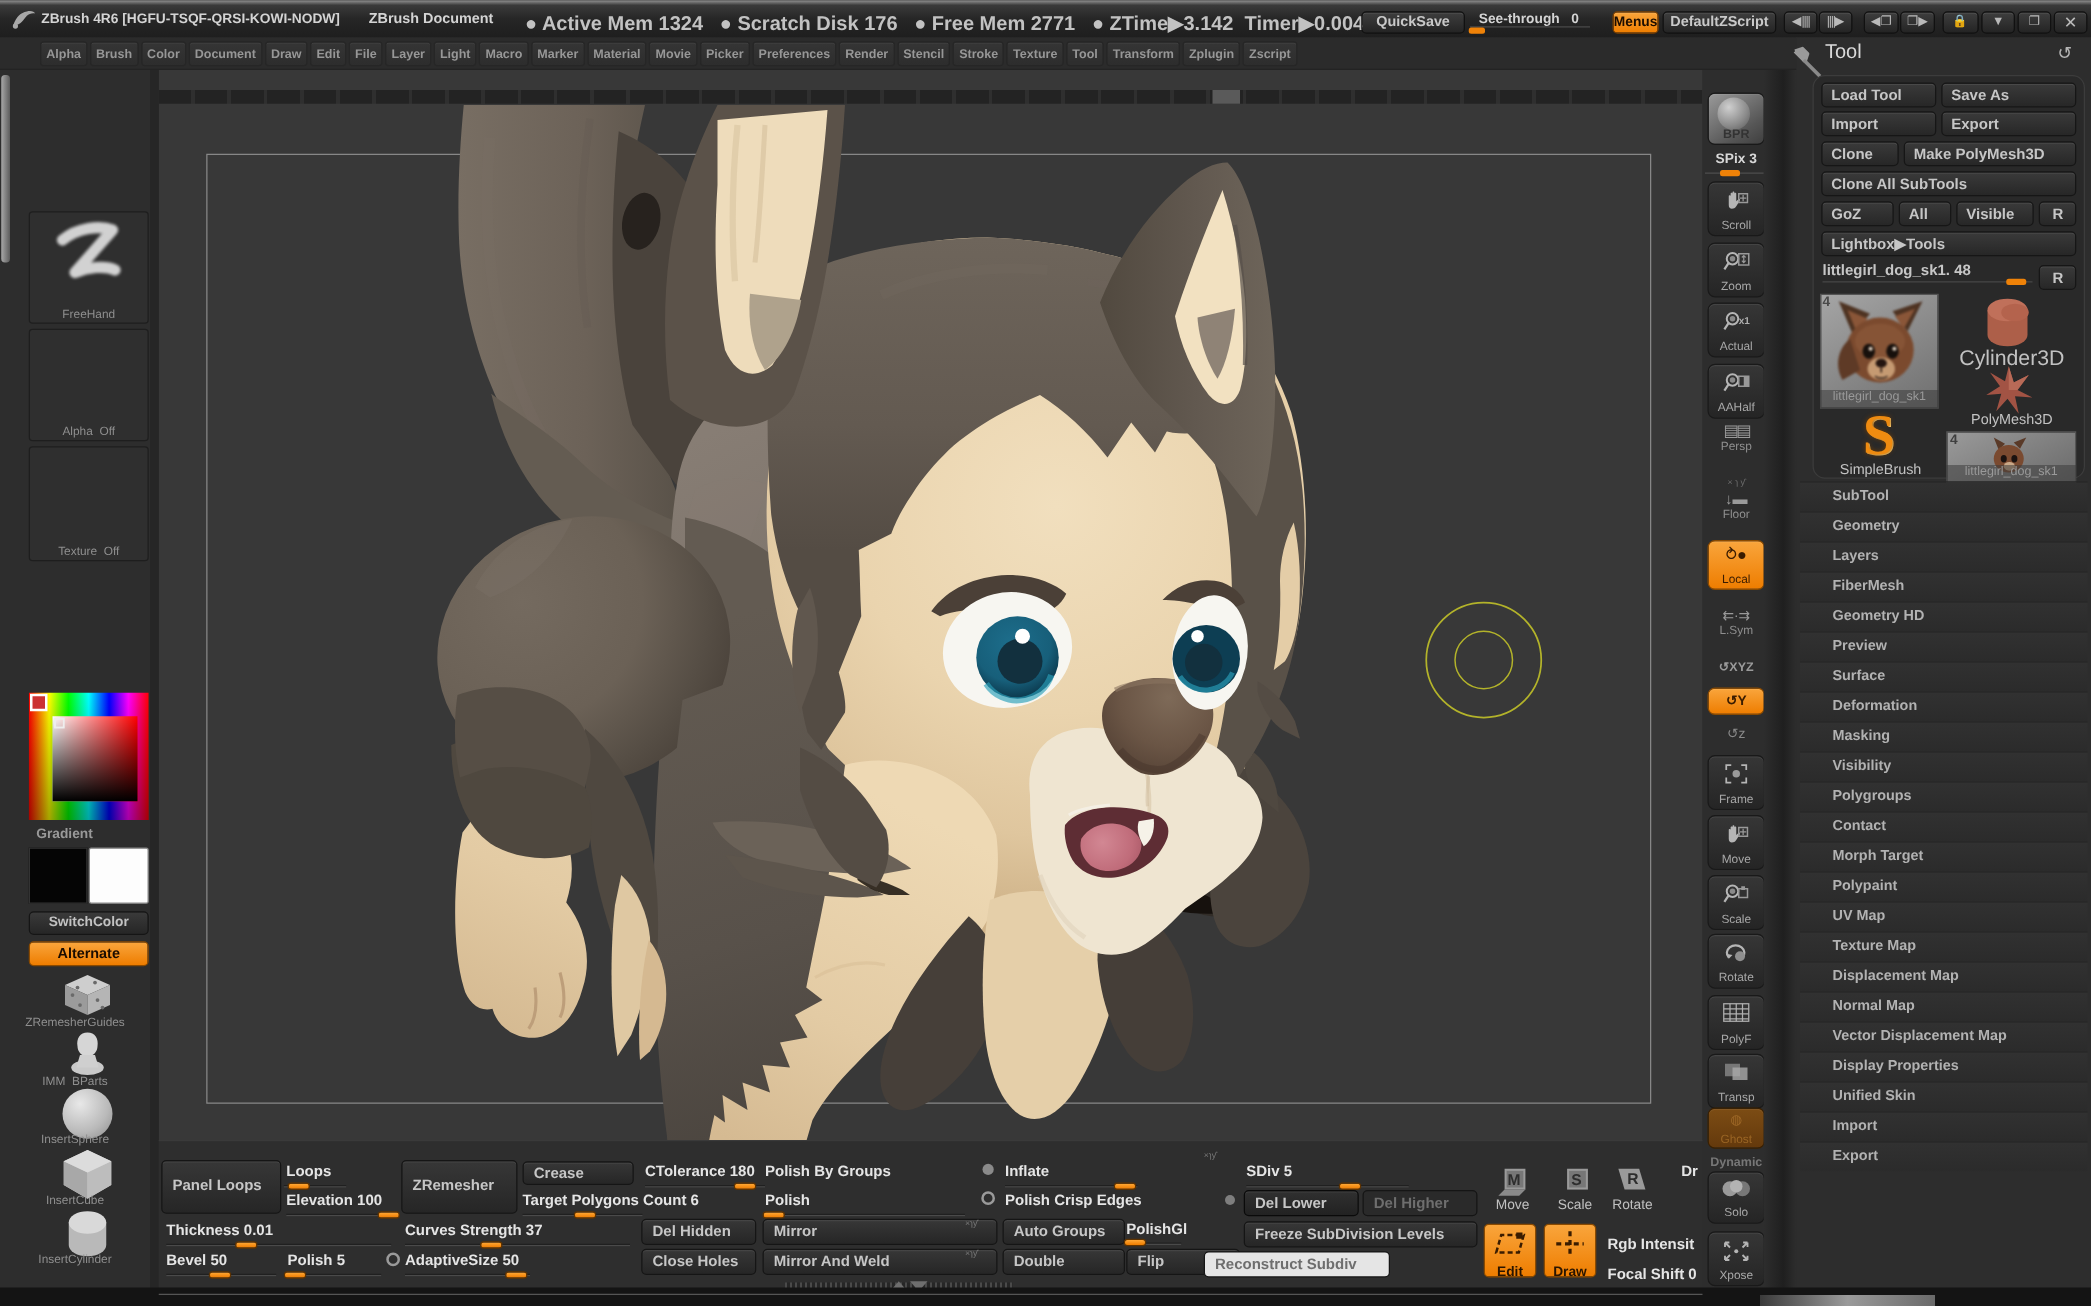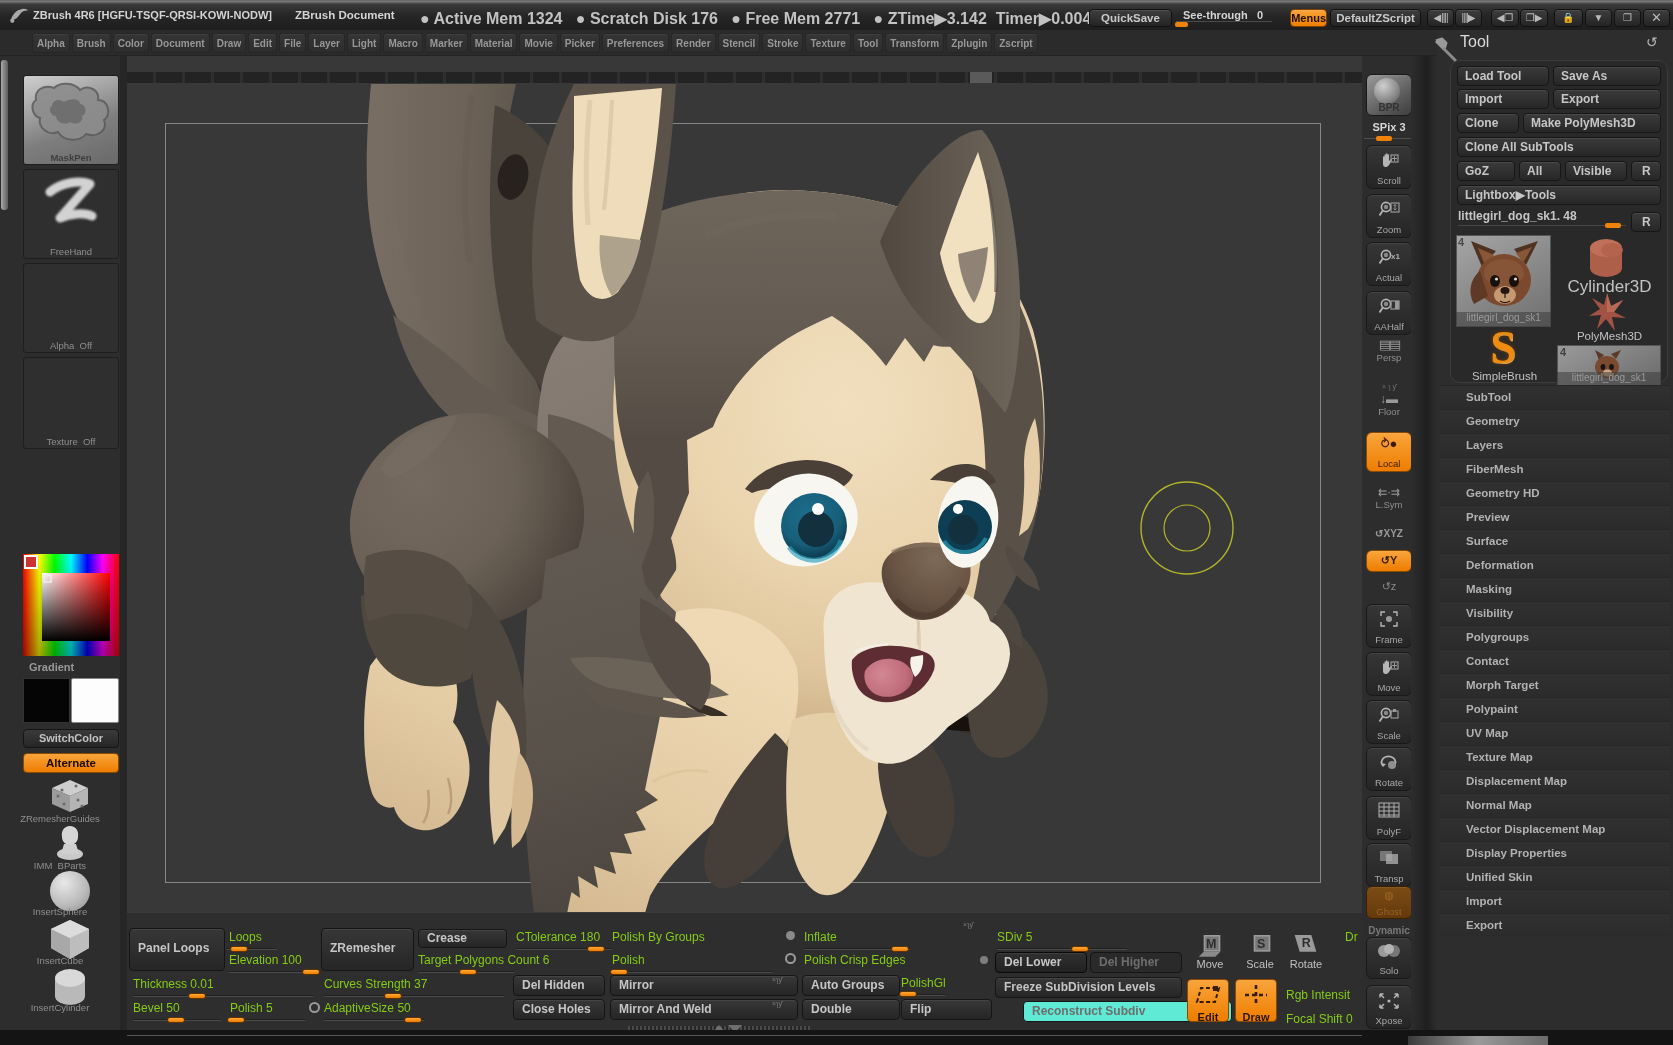--- a/index.html
+++ b/index.html
@@ -2,21 +2,21 @@
 <html><head><meta charset="utf-8">
 <style>
 html,body{margin:0;padding:0;background:#1d1d1d;width:1673px;height:1045px;overflow:hidden;}
 *{box-sizing:border-box;font-family:"Liberation Sans",sans-serif;}
 #app{position:absolute;left:0;top:0;width:1673px;height:1045px;background:#2d2d2d;}
 .abs{position:absolute;}
 
 #titlebar{position:absolute;left:0;top:0;width:1673px;height:30px;background:linear-gradient(#606060 0%,#7e7e7e 4%,#3a3a3a 14%,#262626 50%,#1e1e1e 100%);color:#dcdcdc;}
 #titlebar .t{position:absolute;top:9px;font-size:11px;font-weight:bold;color:#d4d4d4;white-space:nowrap;}
 .tbtn{position:absolute;top:9px;height:18px;background:linear-gradient(#3e3e3e,#242424);border:1px solid #111;border-radius:4px;color:#c9c9c9;font-size:11.5px;font-weight:bold;text-align:center;line-height:16px;box-shadow:inset 0 1px 0 rgba(255,255,255,.09);}
-.tbtn.orange{background:linear-gradient(#f9a53c,#ef7e00);color:#1c0d00;border-color:#7c4000;text-align:right;}
+.tbtn.orange{background:linear-gradient(#f9a53c,#ef7e00);color:#1c0d00;border-color:#7c4000;}
 .ticon{position:absolute;top:9px;height:18px;background:linear-gradient(#3e3e3e,#242424);border:1px solid #111;border-radius:4px;color:#b9b9b9;font-size:10px;text-align:center;box-shadow:inset 0 1px 0 rgba(255,255,255,.09);}
 
 #menubar{position:absolute;left:0;top:30px;width:1673px;height:26px;background:#2b2b2b;border-bottom:1px solid #232323;}
 .mitem{display:inline-block;height:20px;line-height:19px;margin:3px 1px 0 1px;padding:0 4px;background:linear-gradient(#353535,#2d2d2d);border:1px solid #262626;border-radius:3px;box-shadow:inset 0 1px 0 rgba(255,255,255,.05);color:#979797;font-size:10px;font-weight:bold;}
 
 #leftbar{position:absolute;left:0;top:56px;width:120px;height:989px;background:#2d2d2d;}
 #leftedge{position:absolute;left:0;top:56px;width:9px;height:989px;background:#252525;}
 #leftthumb{position:absolute;left:1px;top:60px;width:7px;height:150px;background:linear-gradient(90deg,#a8a8a8,#5c5c5c);border-radius:3px;z-index:30;}
 .ltile{position:absolute;left:23px;width:96px;background:linear-gradient(#333333,#272727);border:1px solid #1e1e1e;border-radius:3px;}
 .ltile .lbl{position:absolute;left:0;right:0;bottom:1px;text-align:center;font-size:9.5px;color:#8f8f8f;}
@@ -34,21 +34,21 @@
 .rbtn.orange{background:linear-gradient(#f9a53c,#ee7d00);border-color:#8a4a00;color:#2a1500;}
 
 #toolpanel{position:absolute;left:1437px;top:30px;width:236px;height:1015px;background:#2d2d2d;}
 #tpshadow{position:absolute;left:1411px;top:56px;width:26px;height:989px;background:linear-gradient(90deg,#2d2d2d,#1f1f1f 60%,#2d2d2d);}
 .pbtn{position:absolute;height:20px;background:linear-gradient(#3a3a3a,#272727);border:1px solid #161616;border-radius:4px;color:#c6c6c6;font-size:12px;font-weight:bold;padding:2px 0 0 7px;box-shadow:inset 0 1px 0 rgba(255,255,255,.08);}
 .sect{position:absolute;left:1440px;width:230px;height:24px;color:#b2b2b2;font-size:11.5px;font-weight:bold;padding:5px 0 0 26px;border-top:1px solid #272727;background:linear-gradient(#313131,#2b2b2b);}
 
 #bottompanel{position:absolute;left:127px;top:912px;width:1235px;height:118px;background:#2e2e2e;border-top:1px solid #3a3a3a;}
 #statusstrip{position:absolute;left:0px;top:1030px;width:1673px;height:15px;background:#141414;}
 .bbtn{position:absolute;background:linear-gradient(#373737,#262626);border:1px solid #151515;border-radius:4px;color:#c6c6c6;font-size:12px;font-weight:bold;box-shadow:inset 0 1px 0 rgba(255,255,255,.07);padding-left:8px;}
-.blbl{position:absolute;color:#84cc16;font-size:12px;font-weight:normal;white-space:nowrap;}
+.blbl{position:absolute;color:#e5e5e5;font-size:12px;font-weight:bold;white-space:nowrap;}
 .dim{color:#6e6e6e !important;}
 .slider{position:absolute;height:2px;background:#202020;border-bottom:1px solid #4a4a4a;}
 .shandle{position:absolute;width:18px;height:6px;background:linear-gradient(#ffa836,#ee7c00);border:1px solid #5f3300;border-radius:3px;}
 .obtn{position:absolute;background:linear-gradient(#f9a53c,#ee7d00);border:1px solid #8a4a00;border-radius:4px;color:#2a1500;font-weight:bold;}
 </style></head>
 <body>
 <div id="app">
   <div id="canvas">
     <div id="hscroll" style="background:repeating-linear-gradient(90deg,#232323 0 26px,#2f2f2f 26px 29px)"></div>
     <div class="abs" style="left:843px;top:16px;width:22px;height:11px;background:#5a5a5a"></div>
@@ -250,26 +250,20 @@
     <div class="ticon" style="left:1585px;width:27px;line-height:16px">▼</div>
     <div class="ticon" style="left:1614px;width:27px;line-height:16px">❐</div>
     <div class="ticon" style="left:1643px;width:27px;line-height:15px;font-size:13px">✕</div>
   </div>
   <div id="menubar">
       <div style="padding-left:31px;white-space:nowrap"><span class="mitem">Alpha</span><span class="mitem">Brush</span><span class="mitem">Color</span><span class="mitem">Document</span><span class="mitem">Draw</span><span class="mitem">Edit</span><span class="mitem">File</span><span class="mitem">Layer</span><span class="mitem">Light</span><span class="mitem">Macro</span><span class="mitem">Marker</span><span class="mitem">Material</span><span class="mitem">Movie</span><span class="mitem">Picker</span><span class="mitem">Preferences</span><span class="mitem">Render</span><span class="mitem">Stencil</span><span class="mitem">Stroke</span><span class="mitem">Texture</span><span class="mitem">Tool</span><span class="mitem">Transform</span><span class="mitem">Zplugin</span><span class="mitem">Zscript</span></div>
     </div>
   <div id="leftedge"></div>
     <div id="leftthumb"></div>
   <div id="leftbar">
-    <div class="ltile" style="top:19px;height:90px;background:linear-gradient(160deg,#cfcfcf,#7e7e7e 60%,#696969)">
-      <svg width="94" height="74" viewBox="0 0 94 74">
-          <path d="M30 12 C20 8 10 14 12 24 C6 28 8 40 16 42 C14 52 24 60 34 56 C40 66 56 66 62 58 C74 62 84 54 80 44 C88 38 84 24 74 24 C76 14 64 8 56 14 C50 6 36 6 30 12 Z" fill="#8c8c8c" stroke="#5e5e5e" stroke-width="2" opacity=".9"></path>
-          <path d="M40 26 C36 22 28 24 28 30 C24 32 26 40 32 40 C32 46 40 50 46 46 C52 50 60 46 58 40 C64 38 62 28 56 28 C56 22 46 22 40 26 Z" fill="#6f6f6f"></path>
-        </svg>
-      <div class="lbl" style="color:#3f3f3f;font-weight:bold">MaskPen</div></div>
     <div class="ltile" style="top:207px;height:90px;background:#2f2f2f">
         <div class="lbl">Alpha&nbsp; Off</div>
       </div>
     <div class="ltile" style="top:113px;height:90px;background:#2f2f2f">
       <svg width="94" height="76" viewBox="0 0 94 76">
           <path d="M26 22 C38 12 56 10 66 14 L36 48 C46 44 60 42 68 46" fill="none" stroke="#e4e4e4" stroke-width="9" stroke-linecap="round" stroke-linejoin="round" opacity=".9" filter="blur(1.2px)"></path>
         </svg>
       <div class="lbl">FreeHand</div></div>
     <div class="ltile" style="top:301px;height:92px;background:#2f2f2f">
         <div class="lbl">Texture&nbsp; Off</div>
@@ -616,21 +610,21 @@
     <div class="shandle" style="left:772px;top:78px"></div>
     <div class="bbtn" style="left:774px;top:86px;width:91px;height:21px;padding-top:2px">Flip</div>
     <div class="abs" style="left:853px;top:43px;width:8px;height:8px;border-radius:50%;background:#7e7e7e"></div>
     <div class="abs" style="left:836px;top:8px;font-size:7px;color:#7a7a7a">×ɿƴ</div>
     <div class="blbl" style="left:870px;top:17px">SDiv 5</div>
     <div class="slider" style="left:870px;top:35px;width:130px"></div>
     <div class="shandle" style="left:944px;top:33px"></div>
     <div class="bbtn" style="left:868px;top:39px;width:92px;height:21px;padding-top:2px;border-color:#0a0a0a;background:linear-gradient(#303030,#222)">Del Lower</div>
     <div class="bbtn dim" style="left:963px;top:39px;width:92px;height:21px;padding-top:2px;background:#2a2a2a;box-shadow:none">Del Higher</div>
     <div class="bbtn" style="left:868px;top:64px;width:187px;height:21px;padding-top:2px">Freeze SubDivision Levels</div>
-    <div class="bbtn dim" style="left:896px;top:88px;width:209px;height:21px;padding-top:2px;background:#5eead4;box-shadow:none">Reconstruct Subdiv</div>
+    <div class="bbtn dim" style="left:836px;top:88px;width:149px;height:21px;padding-top:2px;background:#e5e5e5;box-shadow:none">Reconstruct Subdiv</div>
     <div class="abs" style="left:1070px;top:20px"><svg width="25" height="24" viewBox="0 0 30 28">
           <rect x="8" y="2" width="20" height="20" fill="#9a9a9a"></rect>
           <rect x="10" y="4" width="16" height="16" fill="#777"></rect>
           <path d="M8 22 L2 28 L22 28 L28 22 Z" fill="#8a8a8a"></path>
           <text x="17" y="18" font-size="15" font-weight="bold" fill="#2e2e2e" text-anchor="middle">M</text>
         </svg></div>
     <div class="abs" style="left:1063px;top:45px;width:40px;text-align:center;font-size:11px;color:#c0c0c0">Move</div>
     <div class="abs" style="left:1120px;top:20px"><svg width="25" height="24" viewBox="0 0 30 28">
           <rect x="8" y="2" width="20" height="20" fill="#9a9a9a"></rect>
           <rect x="10" y="4" width="16" height="16" fill="#777"></rect>

